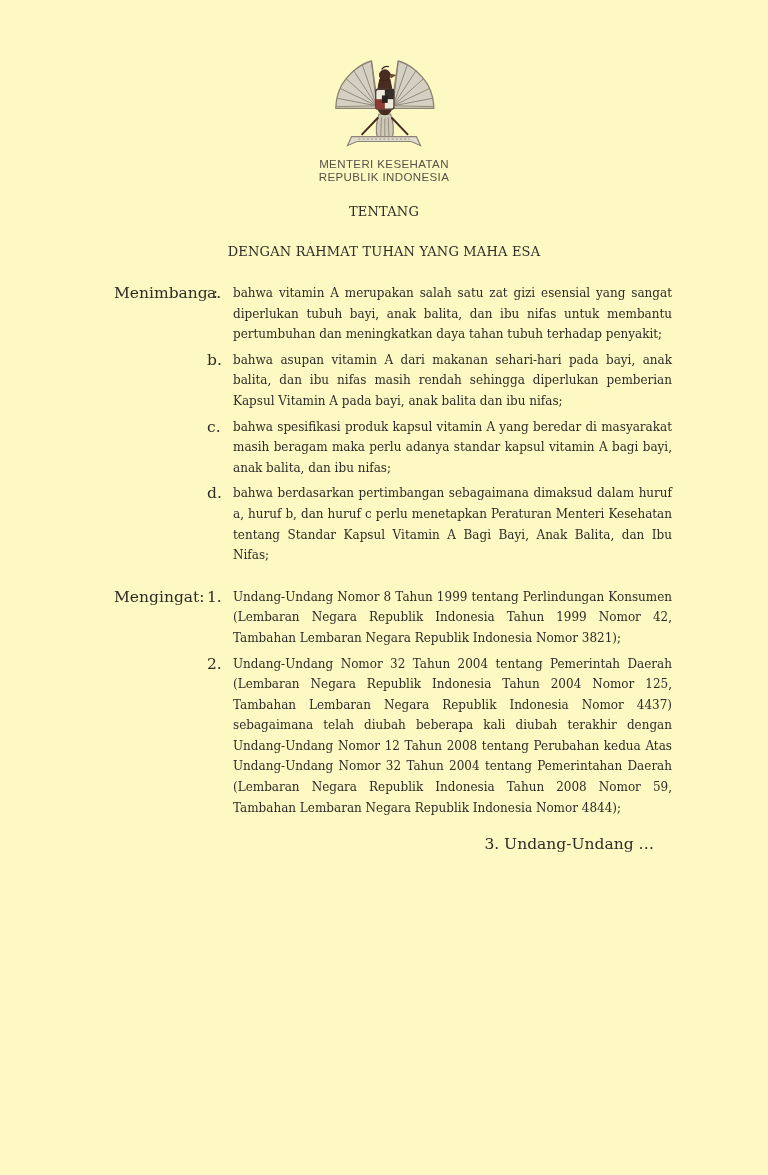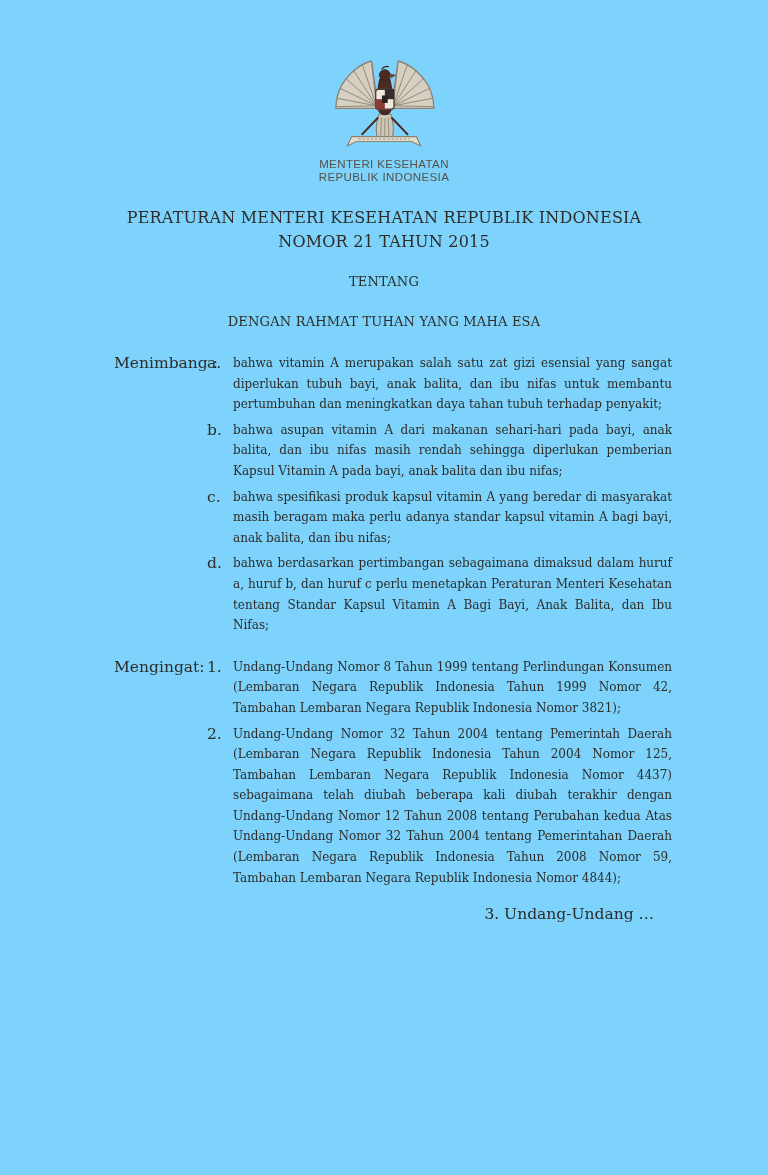--- a/index.html
+++ b/index.html
@@ -1,21 +1,21 @@
 <!DOCTYPE html>
 <html><head>
 <meta charset="utf-8">
 <style>
   * { margin:0; padding:0; box-sizing:border-box; }
   html,body { background:#e9e9e9; }
   .page {
     position:relative;
     width:768px; height:1175px;
     margin:0 auto;
-    background:#7dd3fc;
+    background:#fef9c3;
     color:#2e2c29;
     font-family:"DejaVu Serif", serif;
     overflow:hidden;
   }
   .letterhead { padding-top:56px; text-align:center; }
   .emblem-wrap { display:inline-block; line-height:0; }
   .caption { margin-top:5px; font-family:"Liberation Sans", sans-serif;
              font-size:11.5px; line-height:13px; letter-spacing:0.4px;
              color:#575147; font-weight:400; }
   .doc-title { margin-top:22px; text-align:center;
@@ -86,24 +86,20 @@
         <path d="M26,97 L104,97 L109,108 L98,103 L32,103 L21,108 Z" stroke="#8b8374" stroke-width="1.4" fill="#e3ddcf"></path>
         <path d="M34,100 L96,100" stroke="#8b8374" stroke-width="1" stroke-dasharray="3,2"></path>
       </svg>
     </span>
     <div class="caption">
       <div>MENTERI KESEHATAN</div>
       <div>REPUBLIK INDONESIA</div>
     </div>
   </div>
 
-  <div class="doc-title">
-    <div>PERATURAN MENTERI KESEHATAN REPUBLIK INDONESIA</div>
-    <div>NOMOR 21 TAHUN 2015</div>
-  </div>
 
   <div class="block-gap">TENTANG</div>
   <div class="block-gap">DENGAN RAHMAT TUHAN YANG MAHA ESA</div>
 
   <div class="content body-start">
 
     <div class="section">
       <div class="section-label">Menimbang :</div>
       <div class="items">
         <div class="item">

